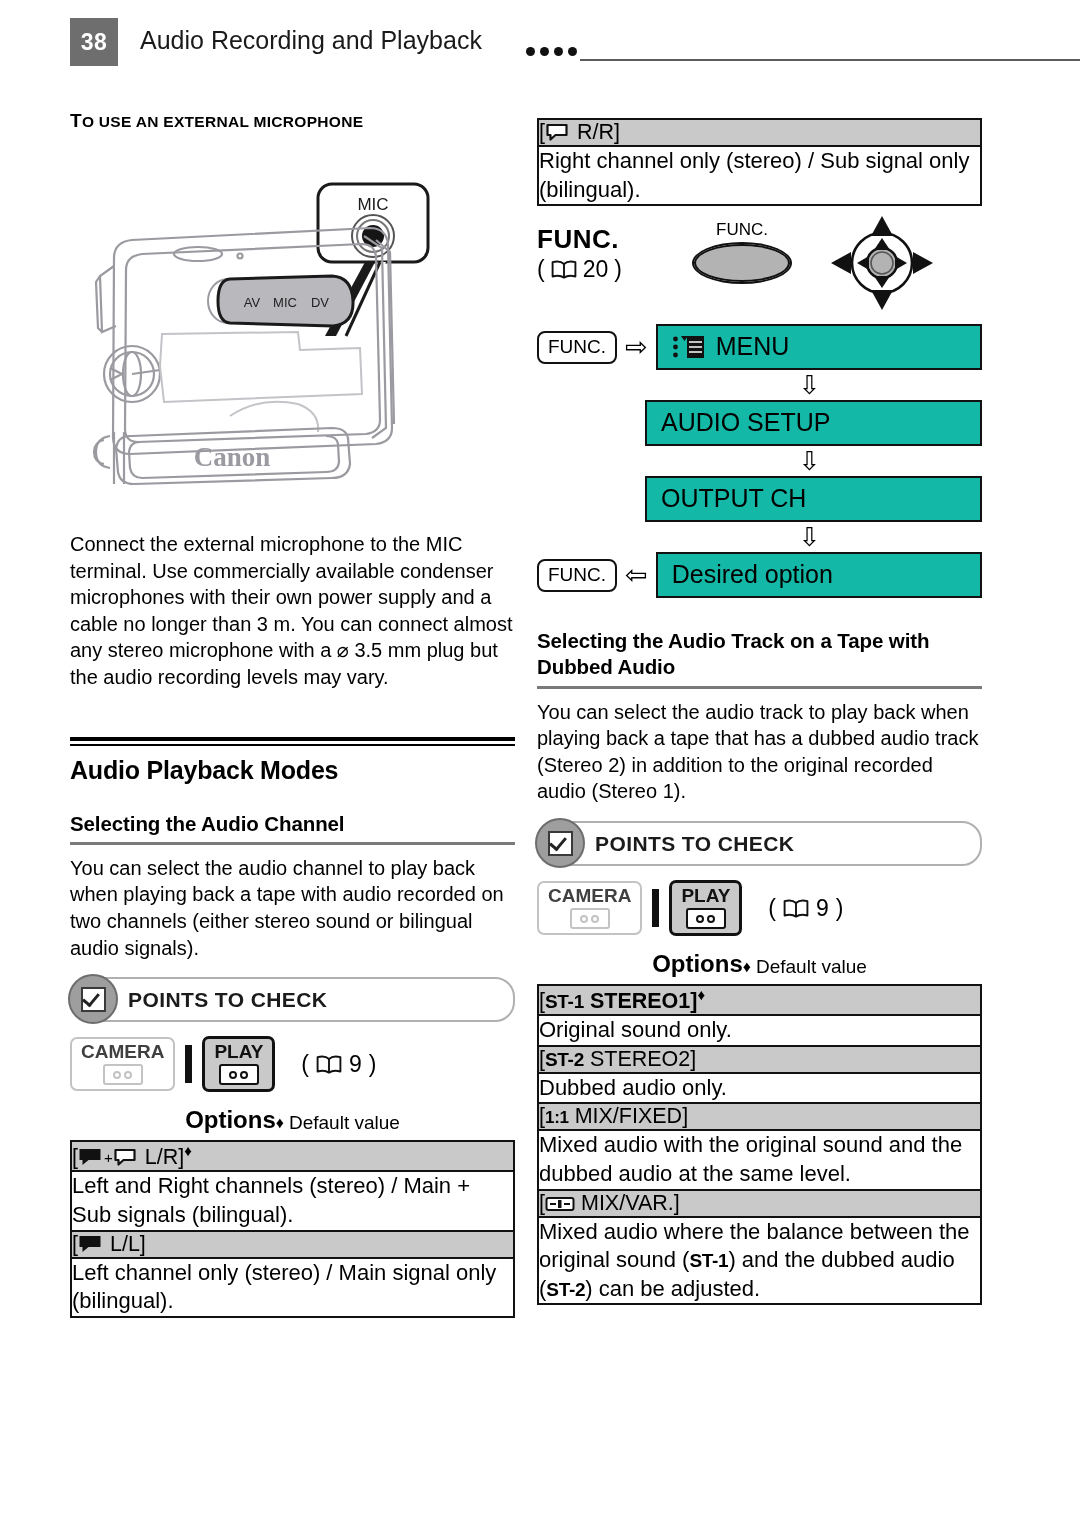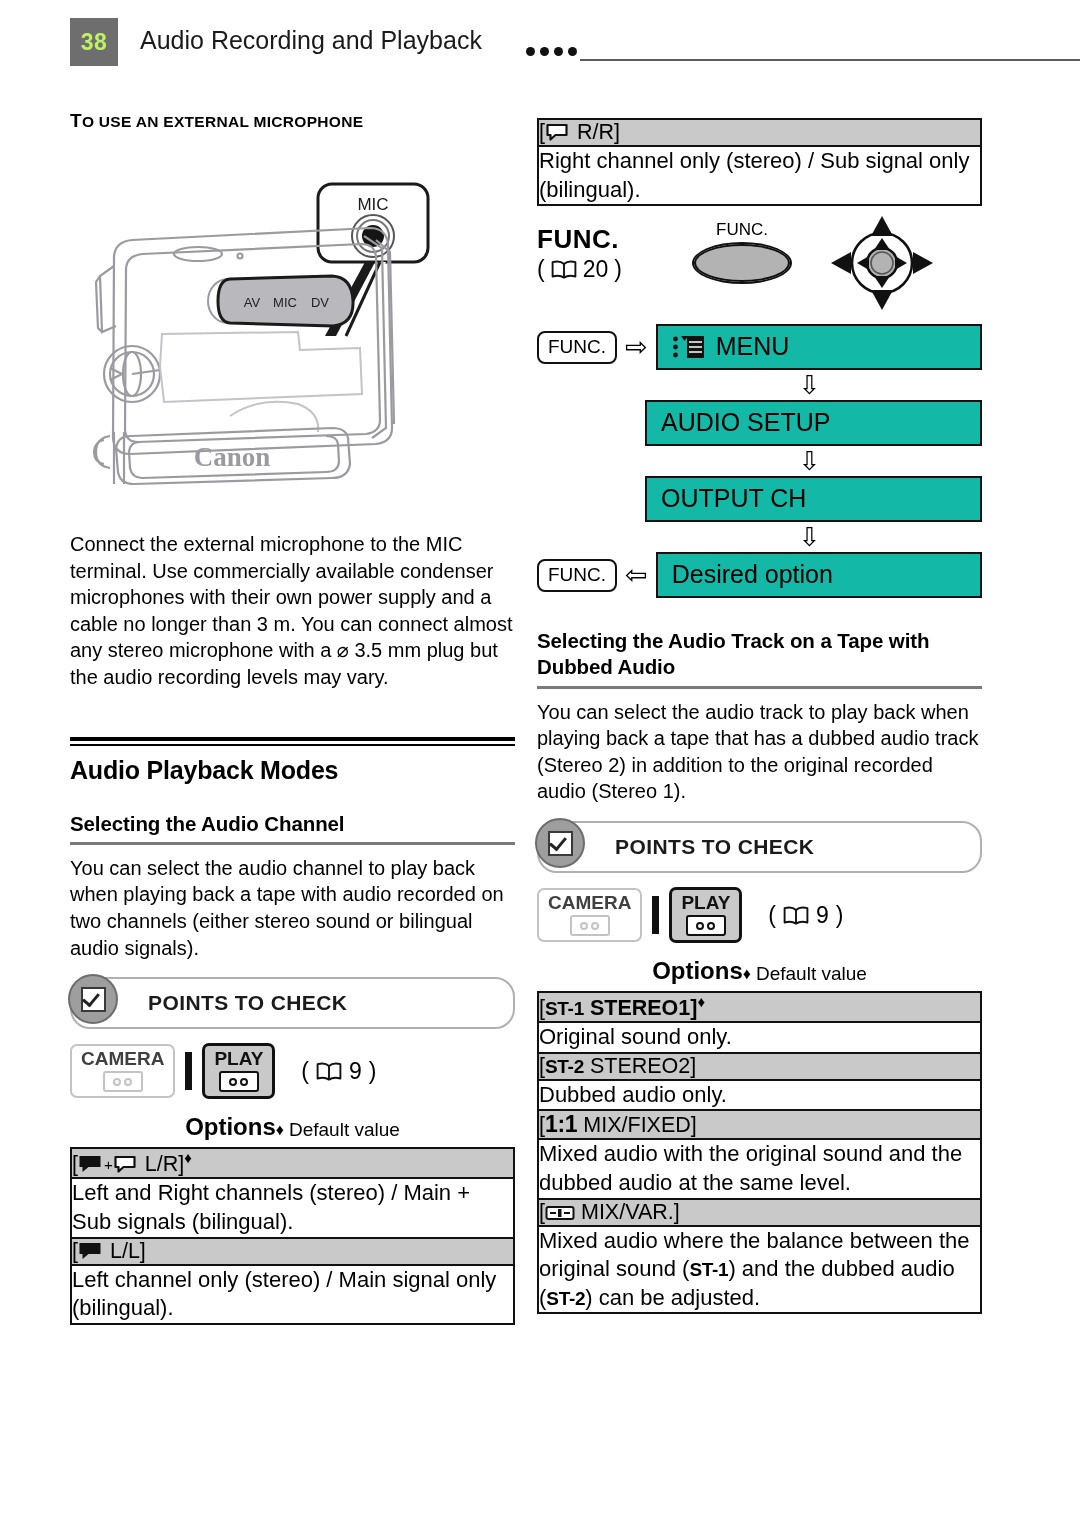--- a/index.html
+++ b/index.html
@@ -10,21 +10,21 @@
     color:#000;
     position:relative;
     overflow:hidden;
   }
   .page{position:absolute;inset:0;}
 
   
   .hdr{position:absolute;left:70px;top:18px;right:0;height:48px;}
   .pagenum{
     position:absolute;left:0;top:0;width:48px;height:48px;
-    background:#6e6e6e;color:#bef264;font-weight:bold;font-size:23px;
+    background:#6e6e6e;color:#ffffff;font-weight:bold;font-size:23px;
     display:flex;align-items:center;justify-content:center;
     letter-spacing:.5px;
   }
   .hdr-title{
     position:absolute;left:70px;top:8px;font-size:25px;color:#1a1a1a;
     white-space:nowrap;
   }
   .hdr-dots{position:absolute;left:456px;top:29px;display:flex;gap:5px;align-items:center;}
   .hdr-dots i{width:9px;height:9px;border-radius:50%;background:#111;display:block;}
   .hdr-rule{position:absolute;left:510px;top:41px;right:0;height:2px;background:#5c5c5c;}
@@ -41,23 +41,23 @@
   .smallcaps .big{font-size:19px;}
   .sec-rule-dbl{border-top:4px solid #000;border-bottom:2px solid #000;height:3px;margin-bottom:10px;}
   h2.sec{font-size:25px;font-weight:bold;margin:0 0 26px 0;letter-spacing:-.2px;}
   h3.sub{font-size:20.5px;font-weight:bold;margin:0 0 4px 0;line-height:1.28;letter-spacing:-.1px;}
   .sub-rule{height:3px;background:#7a7a7a;margin:5px 0 10px 0;}
 
   p.body{font-size:20px;line-height:1.33;margin:0 0 8px 0;}
 
   
   .ptc{
-    position:relative;height:52px;margin:16px 0 14px 0;
+    position:relative;height:45px;margin:16px 0 14px 0;
     border:2px solid #b0b0b0;border-radius:20px;
-    display:flex;align-items:center;padding-left:76px;
+    display:flex;align-items:center;padding-left:56px;
     box-sizing:border-box;
   }
   .ptc-badge{
     position:absolute;left:-4px;top:-5px;width:46px;height:46px;border-radius:50%;
     background:#9e9e9e;border:2px solid #6d6d6d;
     display:flex;align-items:center;justify-content:center;
   }
   .ptc-badge .chk{
     width:21px;height:21px;background:#fff;border:2px solid #3a3a3a;
     position:relative;
@@ -457,21 +457,21 @@
       <tr>
         <td class="key">
           [<span class="stbadge">ST-2</span>&nbsp;<span>STEREO2]</span>
         </td>
       </tr>
       <tr>
         <td class="val">Dubbed audio only.</td>
       </tr>
       <tr>
         <td class="key">
-          [<span class="stbadge" style="font-size:23px">1:1</span>&nbsp;<span>MIX/FIXED]</span>
+          [<span class="stbadge" style="font-size:17px">1:1</span>&nbsp;<span>MIX/FIXED]</span>
         </td>
       </tr>
       <tr>
         <td class="val">Mixed audio with the original sound and the dubbed audio at the same level.</td>
       </tr>
       <tr>
         <td class="key">
           [<span class="spk"><svg width="30" height="18" viewBox="0 0 30 18">
                   <rect x="1.5" y="3" width="27" height="12" rx="2" fill="#fff" stroke="#111" stroke-width="2"></rect>
                   <path d="M5 9 h6 M19 9 h6" stroke="#111" stroke-width="2"></path>

